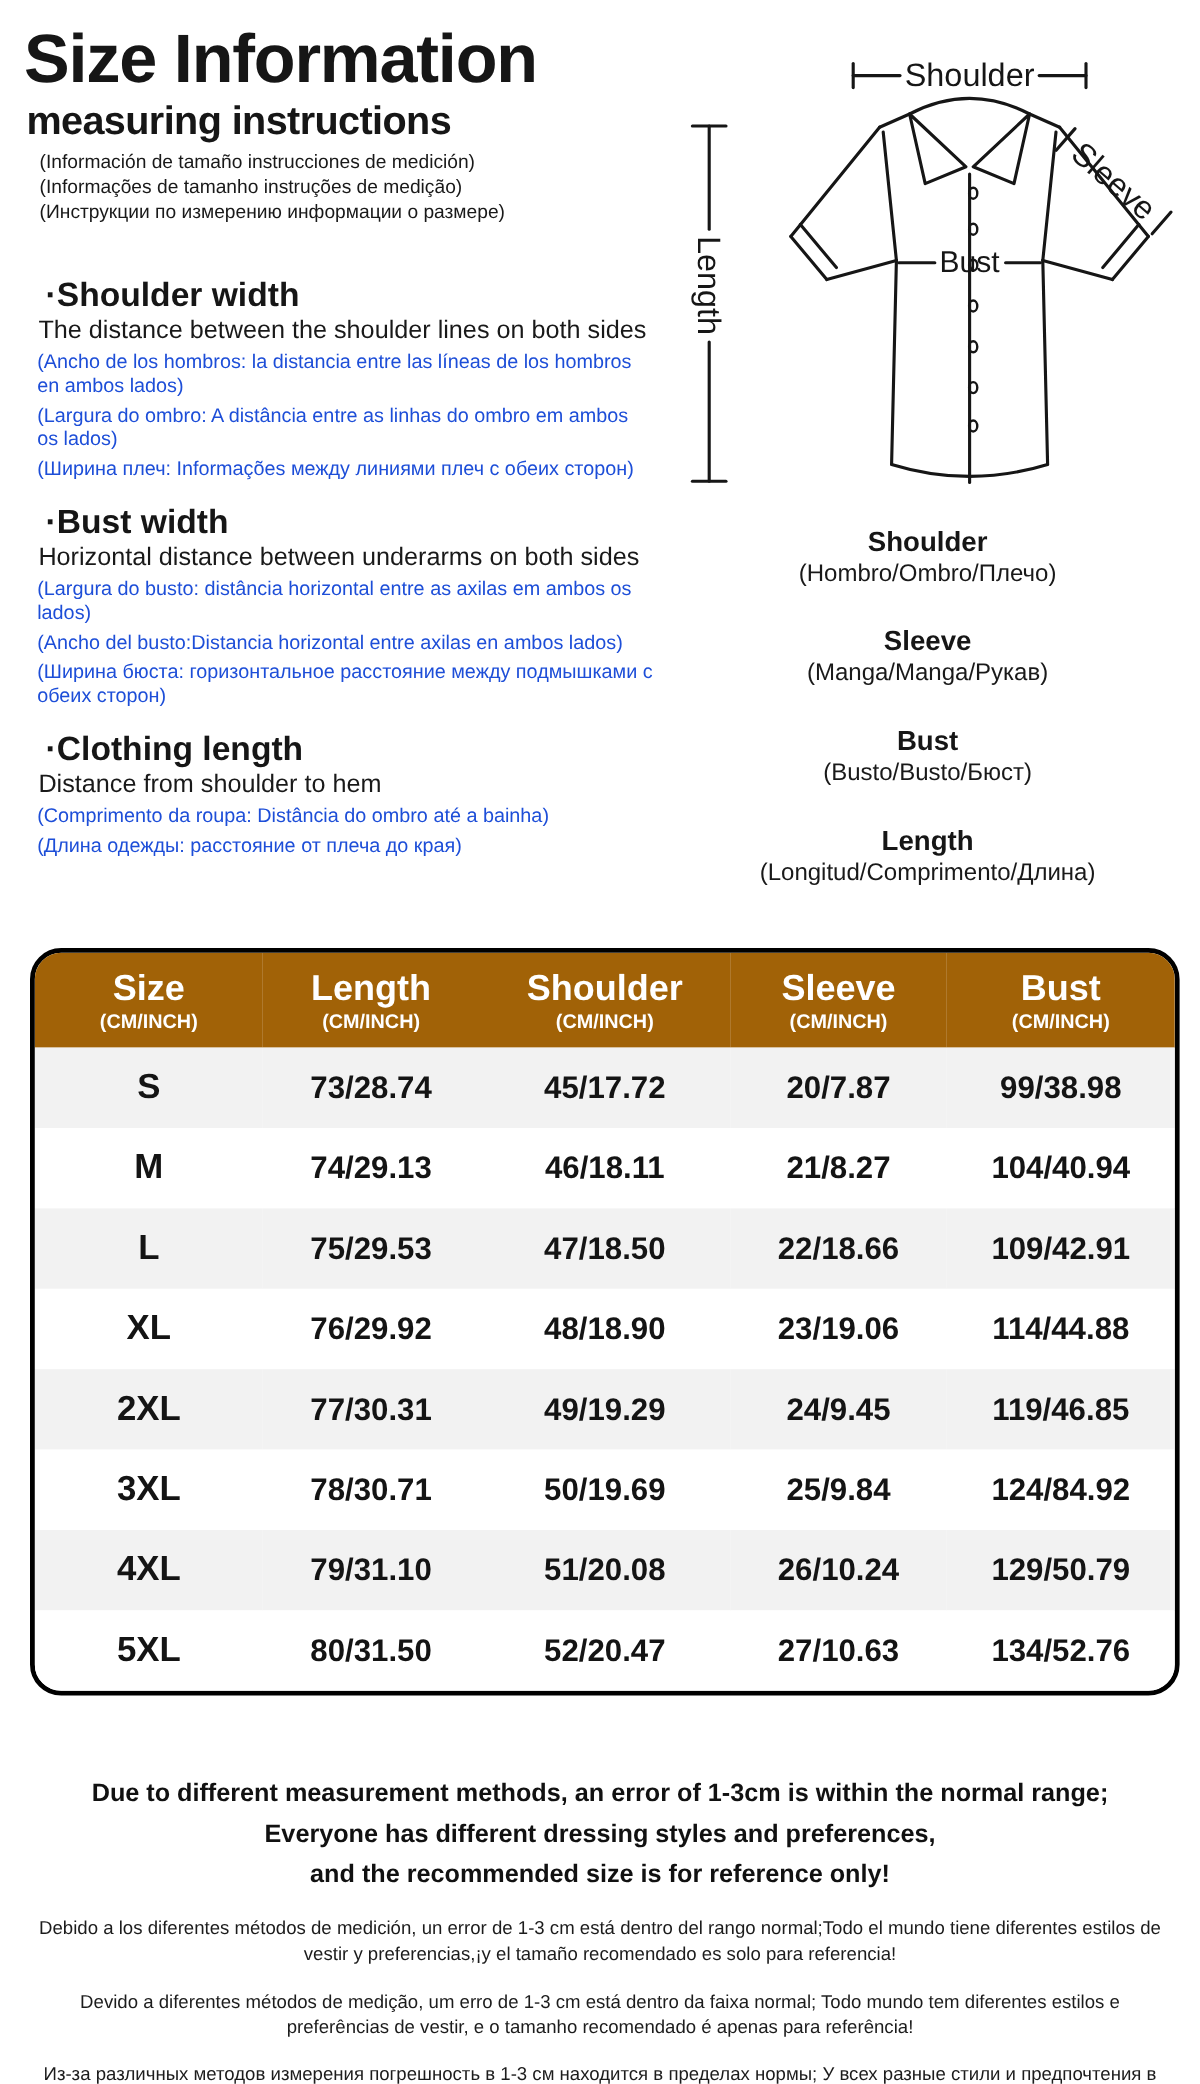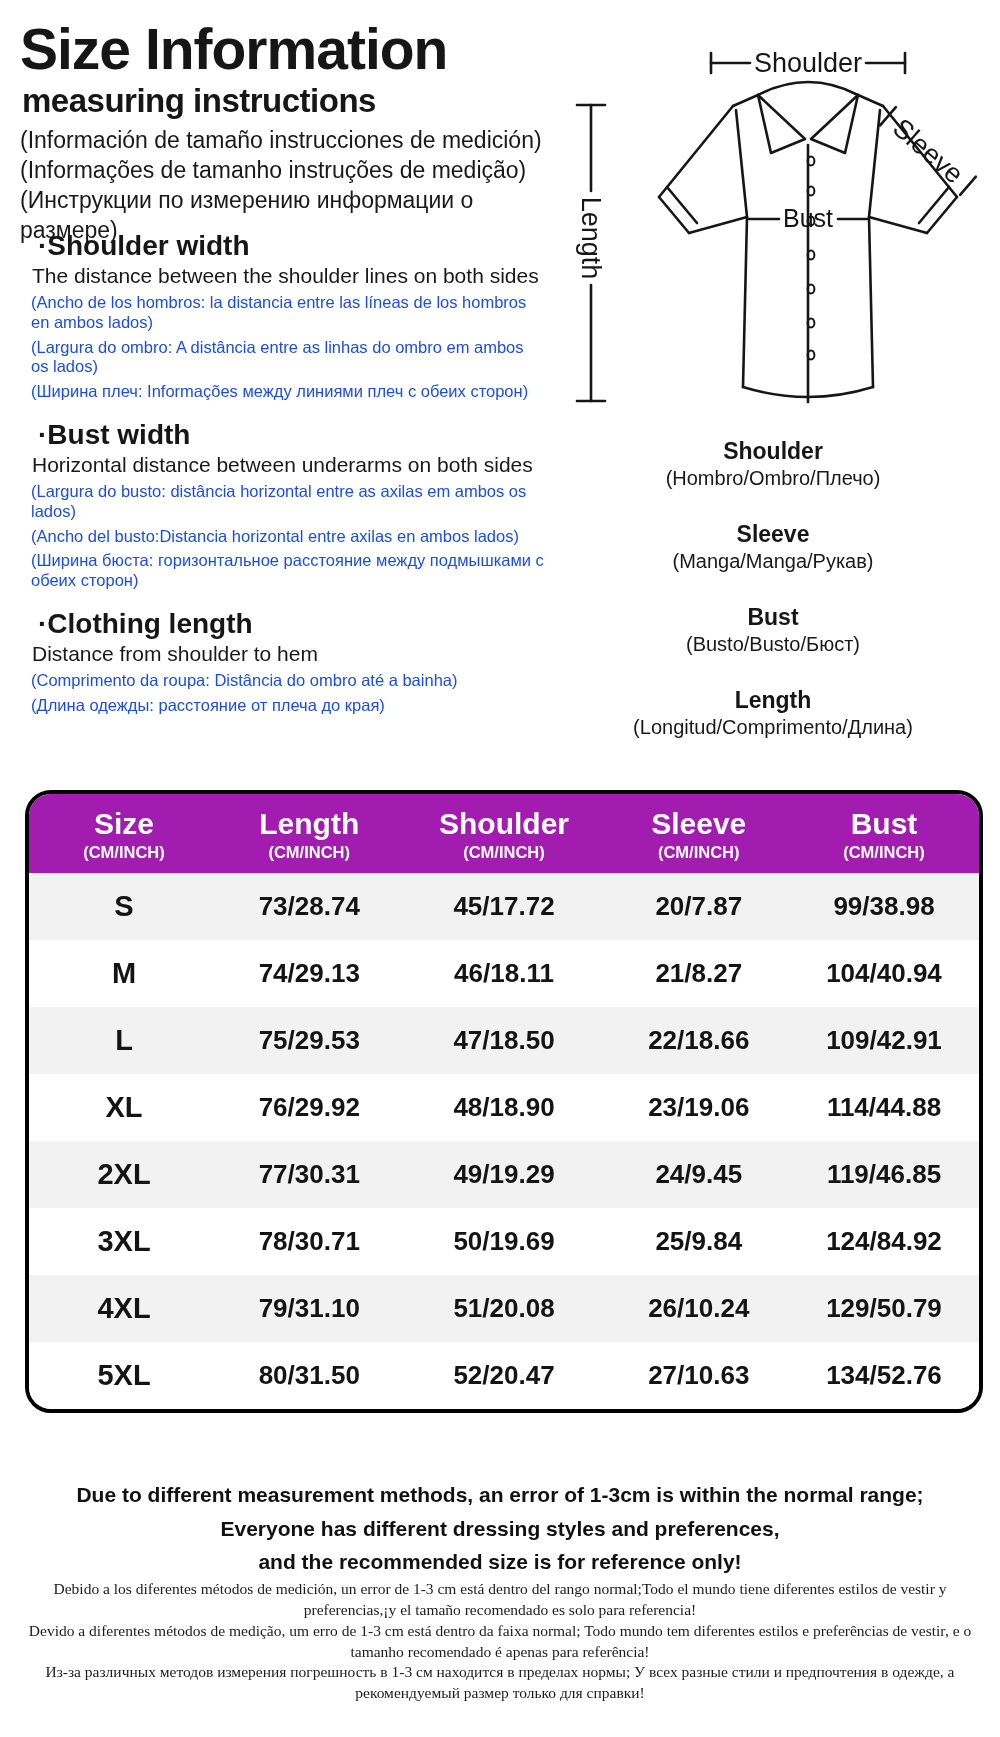--- a/index.html
+++ b/index.html
@@ -3,21 +3,21 @@
 <meta charset="utf-8">
 <style>
   html,body{margin:0;padding:0;background:#fff;}
   .page{position:relative;width:1000px;height:1737px;background:#ffffff;
         font-family:"Liberation Sans",sans-serif;color:#111;overflow:hidden;}
 
   
   .header{position:absolute;left:20px;top:20px;width:530px;}
   .header h1{margin:0;font-size:57px;font-weight:800;letter-spacing:-1px;line-height:1.02;color:#161616;}
   .header h2{margin:4px 0 6px 2px;font-size:33px;font-weight:800;letter-spacing:-0.5px;color:#161616;}
-  .header .h-tr{font-size:23px;line-height:1.3;color:#191919;}
+  .header .h-tr{font-size:16px;line-height:1.3;color:#191919;margin-left:13px;}
 
   
   .sections{position:absolute;left:20px;top:230px;width:525px;}
   .measure-section{margin-bottom:17px;}
   .measure-section h3{margin:0 0 2px 18px;font-size:28px;font-weight:800;color:#161616;}
   .measure-section .desc{margin:0 0 4px 12px;font-size:21px;color:#191919;}
   .measure-section .note{margin:5px 0 5px 11px;font-size:16.5px;line-height:1.2;color:#1d4ed8;}
 
   
   .diagram{position:absolute;left:553px;top:33px;width:440px;height:400px;}
@@ -27,32 +27,32 @@
 
   .legend{position:absolute;left:553px;top:438px;width:440px;text-align:center;}
   .legend .item{margin-bottom:31px;}
   .legend .name{font-size:23px;font-weight:800;color:#161616;}
   .legend .tr{font-size:20px;color:#191919;margin-top:2px;}
 
   
   .table-wrap{position:absolute;left:25px;top:790px;width:950px;
               border:4px solid #000;border-radius:26px;overflow:hidden;background:#fff;}
   table.size{width:100%;border-collapse:collapse;table-layout:fixed;}
-  table.size thead th{background:#a21caf;color:#fff;padding:13px 0 11px 0;}
+  table.size thead th{background:#a16207;color:#fff;padding:13px 0 11px 0;}
   table.size thead .col-main{display:block;font-size:30px;font-weight:800;line-height:1.1;}
   table.size thead .col-sub{display:block;font-size:16.5px;font-weight:700;margin-top:3px;}
   table.size tbody td{height:65px;text-align:center;font-weight:800;font-size:26px;color:#141414;}
   table.size tbody td.size-cell{font-size:29px;}
   table.size tbody tr.alt{background:#f2f2f2;}
   table.size tbody tr.plain{background:#ffffff;}
 
   
   .footer{position:absolute;left:25px;top:1478px;width:950px;text-align:center;}
   .footer .notice{font-size:21px;font-weight:800;line-height:1.6;color:#111;}
-  .footer .f-tr{font-size:15.5px;line-height:1.35;color:#1c1c1c;font-family:Liberation Serif, serif;}
+  .footer .f-tr{font-size:15.5px;line-height:1.35;color:#1c1c1c;margin-top:19px;}
 </style>
 </head>
 <body>
 
 <div class="page">
 
   <div class="header">
     <h1>Size Information</h1>
     <h2>measuring instructions</h2>
     <div class="h-tr">(Información de tamaño instrucciones de medición)</div>

